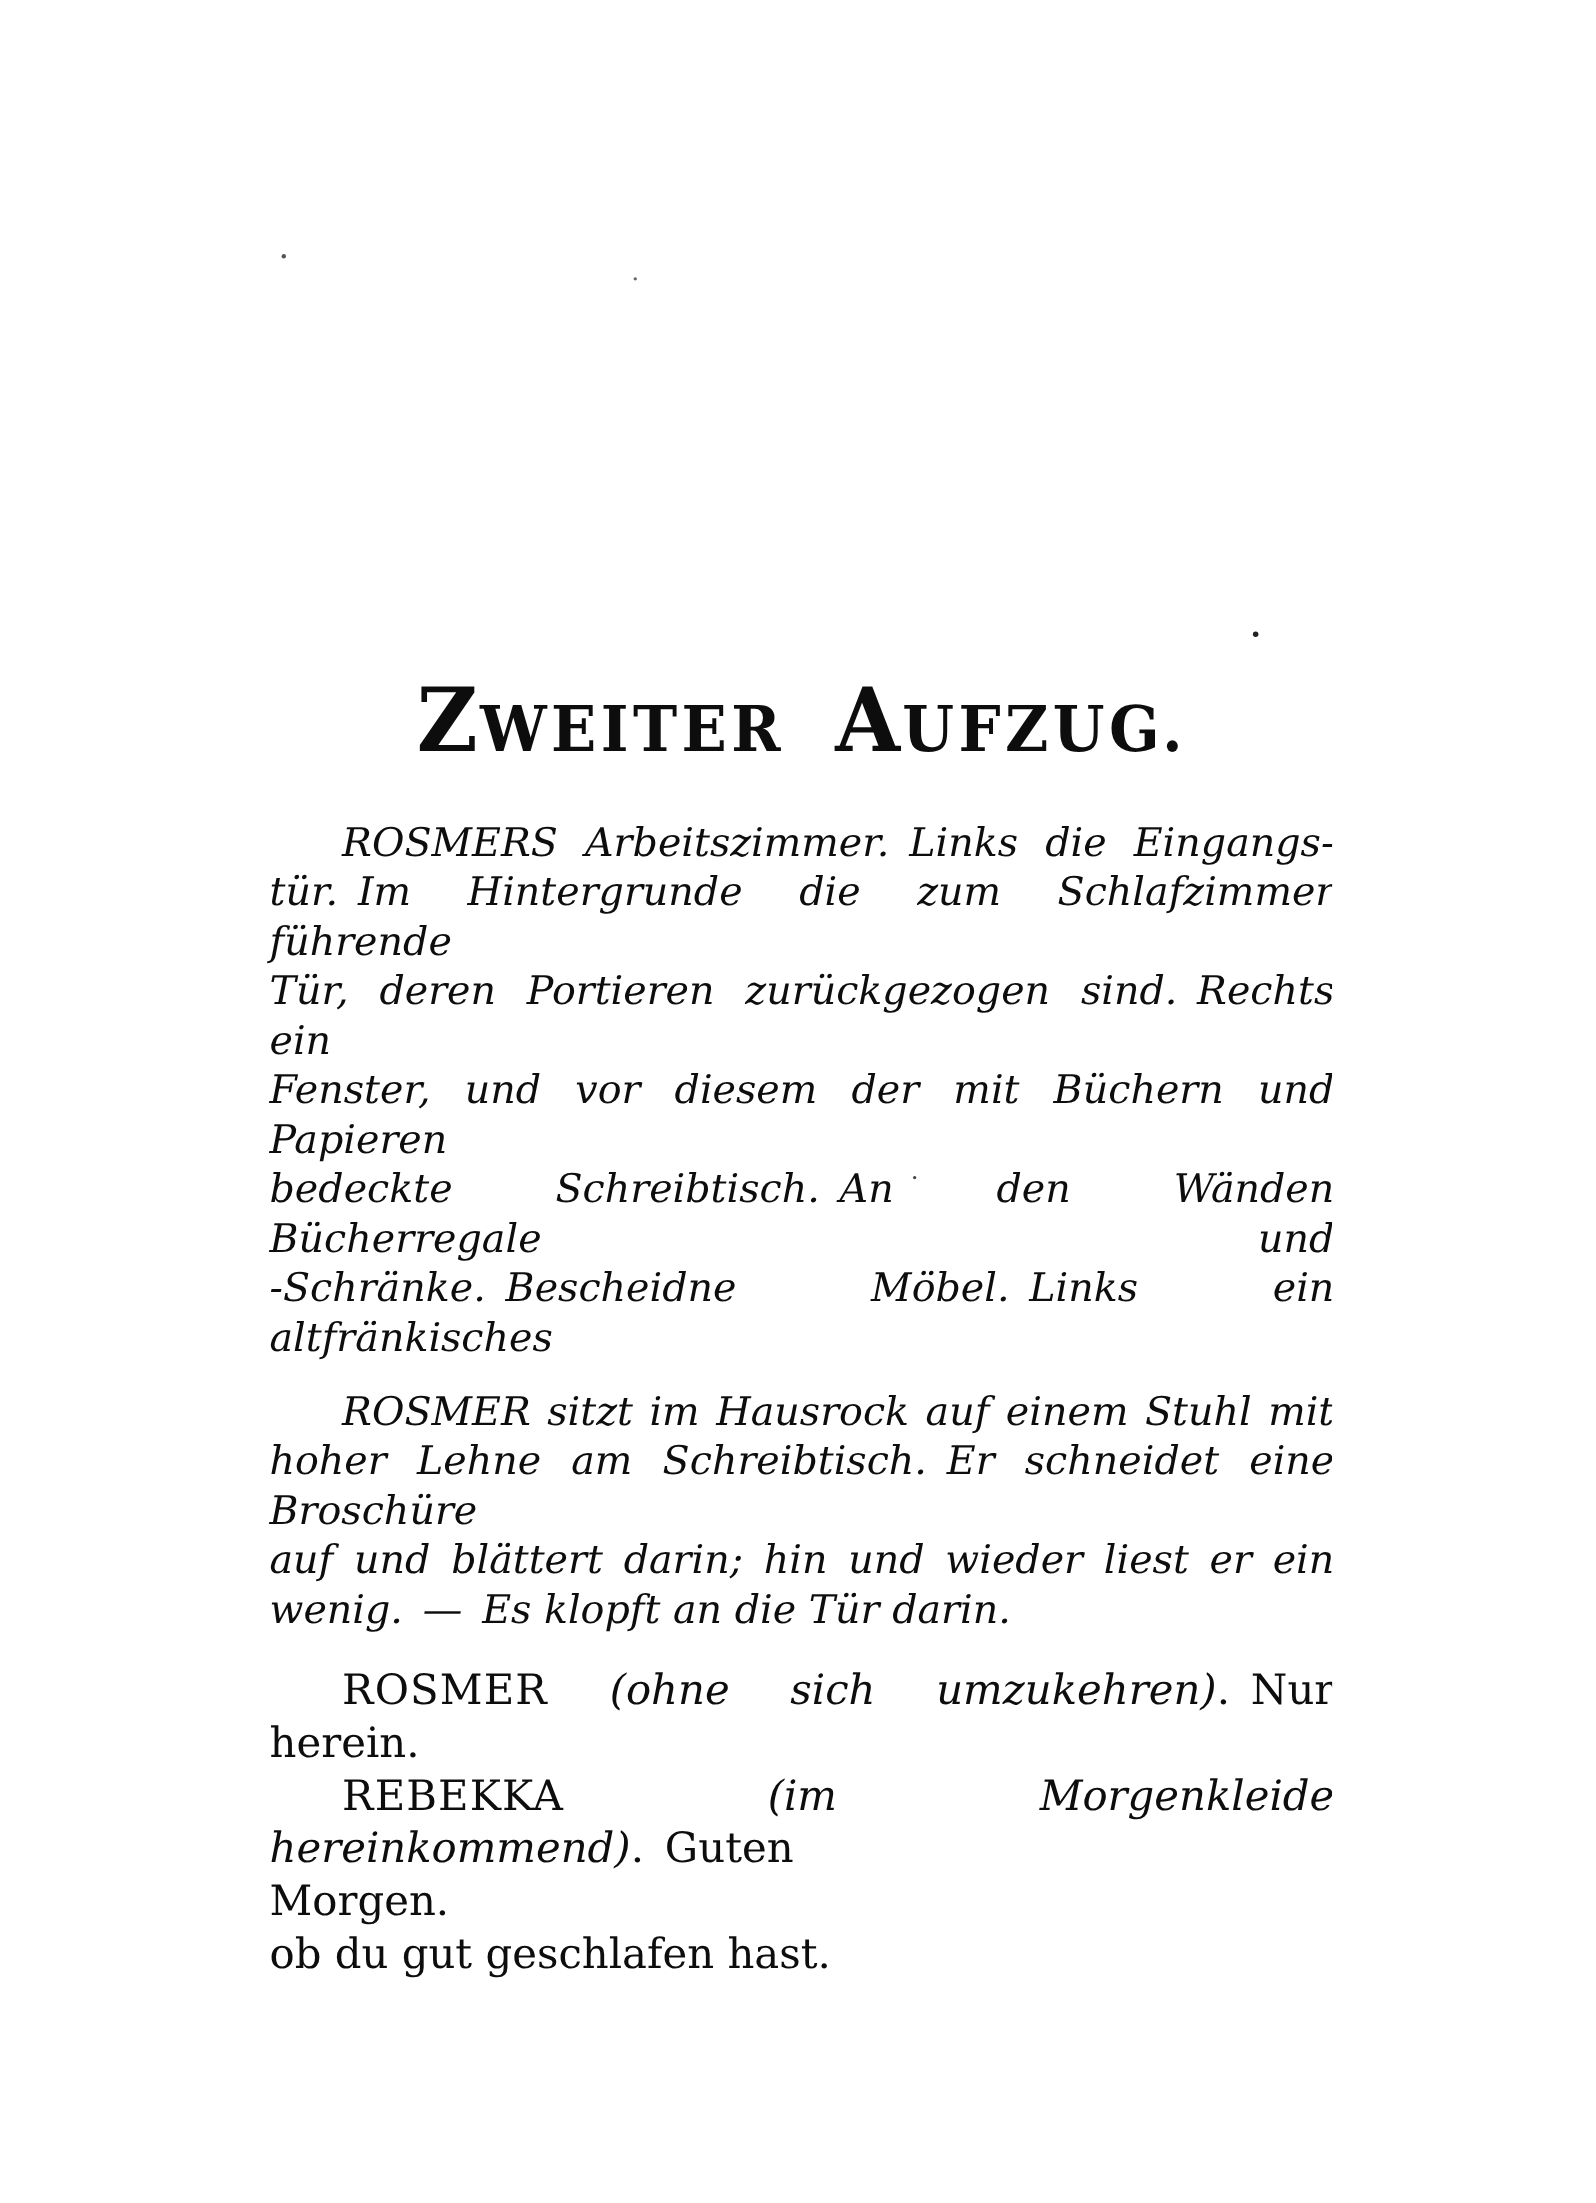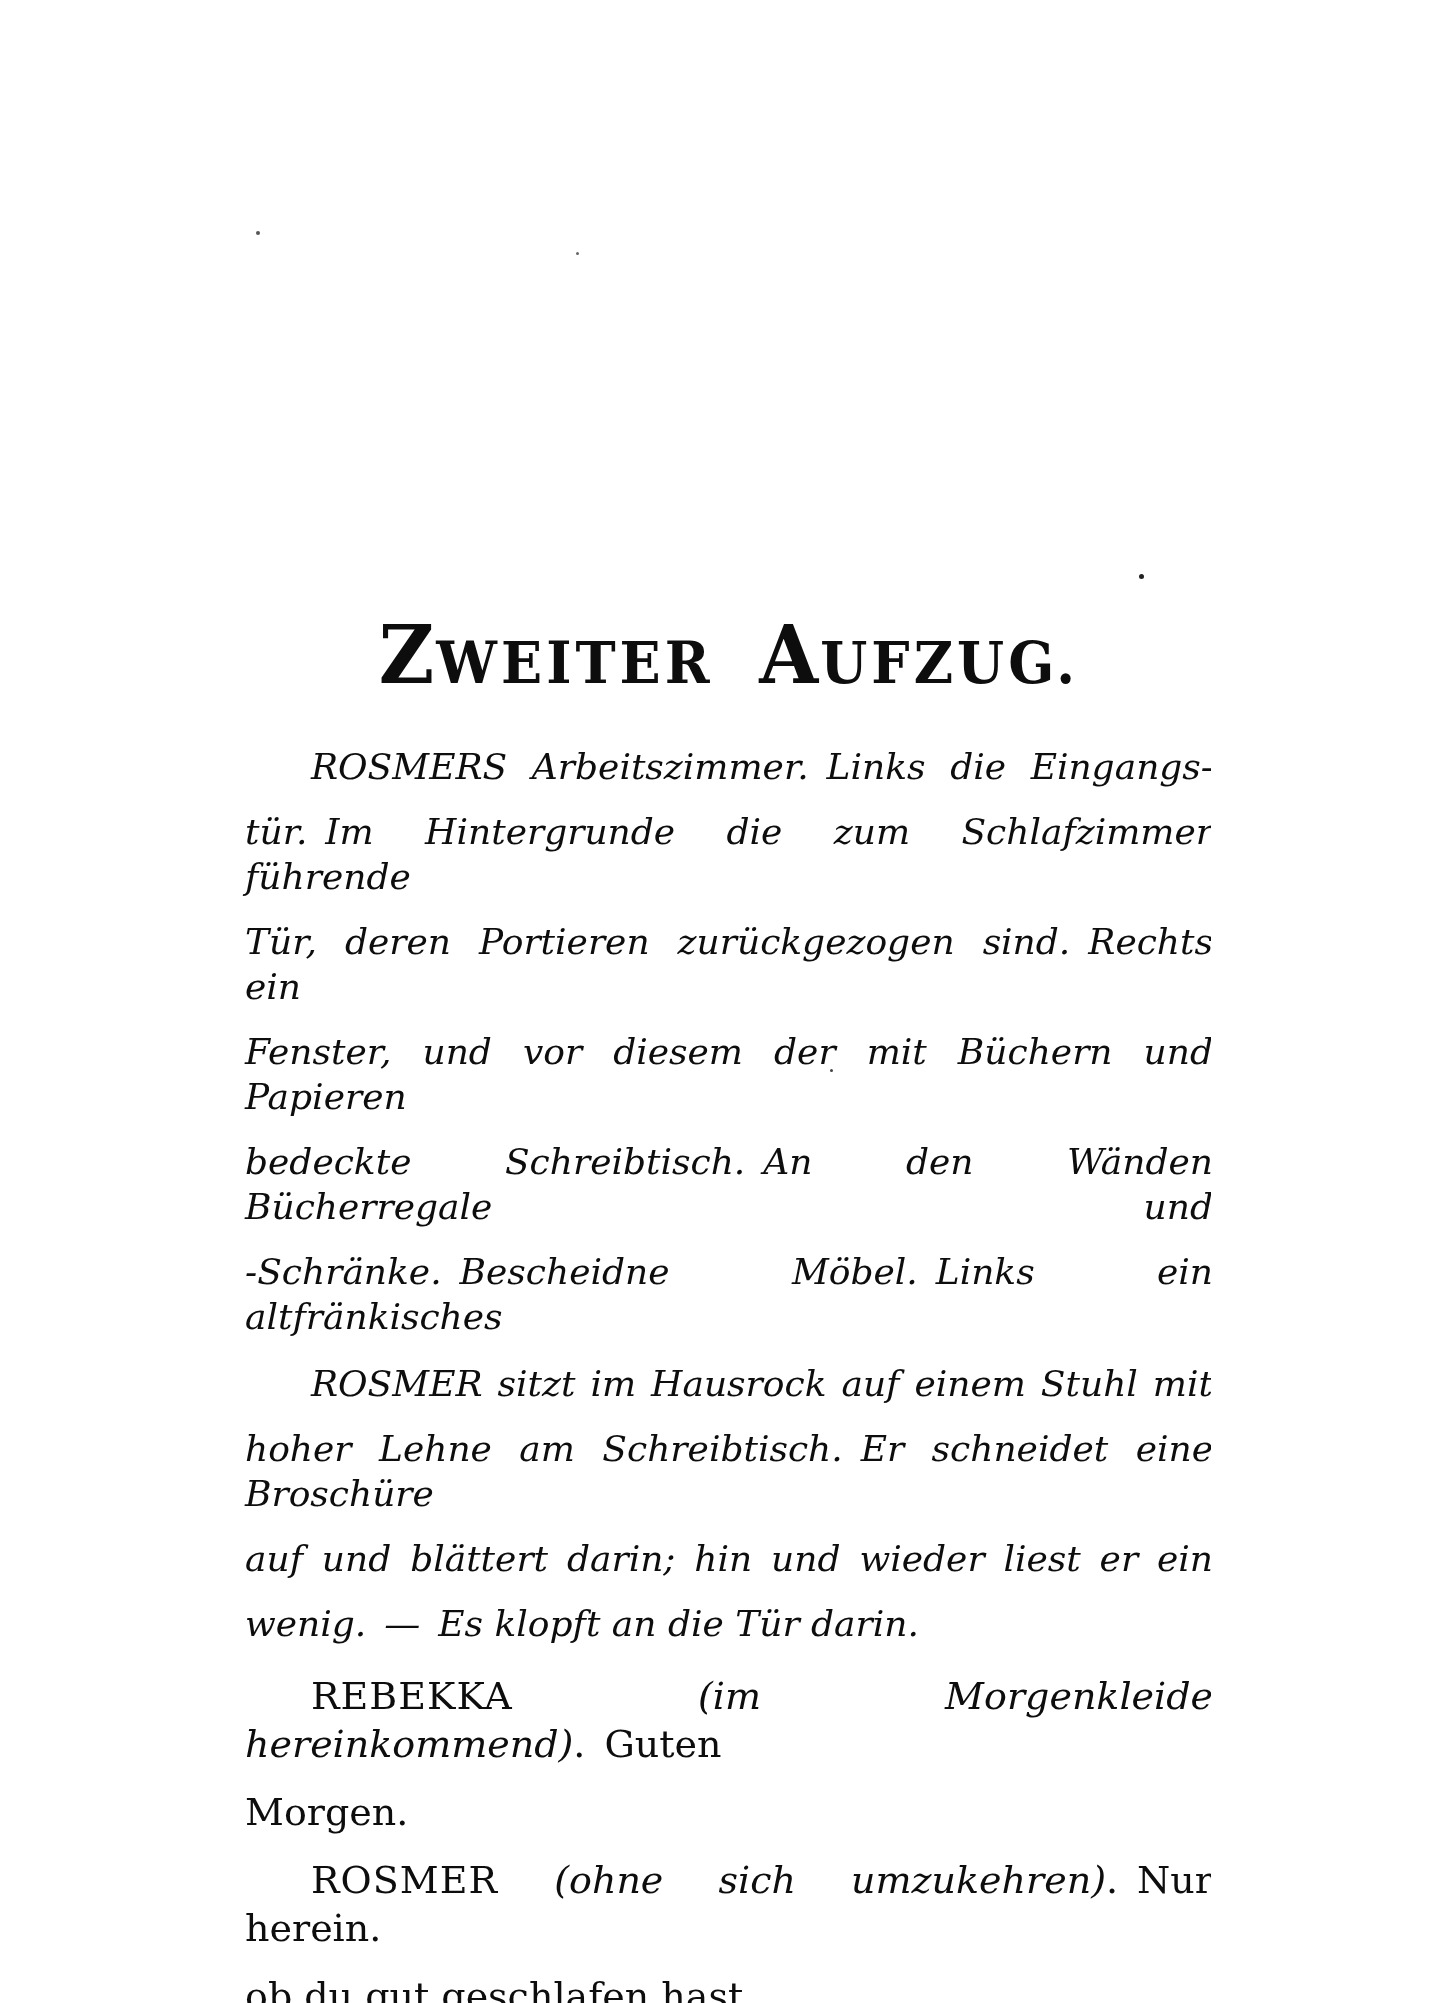--- a/index.html
+++ b/index.html
@@ -42,21 +42,21 @@
     font-size: 36px;
     line-height: 45px;
   }
   .par.speech {
     font-style: normal;
     font-size: 38px;
     line-height: 48px;
   }
   .par.stage + .par.stage { margin-top: 22px; }
   .par.stage + .par.speech { margin-top: 26px; }
-  .line { width: 100%; text-justify: inter-word; margin-top: 20px; }
+  .line { width: 100%; text-justify: inter-word; }
   .line.j { text-align: justify; text-align-last: justify; }
   .line.l { text-align: left; }
   .line.ind { text-indent: 66px; }
   .seg.it { font-style: italic; }
   .seg.ro { font-style: normal; }
   .seg.sp { font-style: normal; letter-spacing: 1px; }
   
   .speck {
     position: absolute;
     background: #222;
@@ -87,24 +87,24 @@
           <div class="line j"><span class="seg it">bedeckte Schreibtisch. An den Wänden Bücherregale und</span></div>
           <div class="line j"><span class="seg it">-Schränke. Bescheidne Möbel. Links ein altfränkisches</span></div>
         </div>
         <div class="par stage">
           <div class="line j ind"><span class="seg it">ROSMER sitzt im Hausrock auf einem Stuhl mit</span></div>
           <div class="line j"><span class="seg it">hoher Lehne am Schreibtisch. Er schneidet eine Broschüre</span></div>
           <div class="line j"><span class="seg it">auf und blättert darin; hin und wieder liest er ein</span></div>
           <div class="line l"><span class="seg it">wenig. — Es klopft an die Tür darin.</span></div>
         </div>
         <div class="par speech">
+          <div class="line j ind"><span class="seg sp">ROSMER </span><span class="seg it">(ohne sich umzukehren)</span><span class="seg ro">. Nur herein.</span></div>
+        </div>
+        <div class="par speech">
           <div class="line j ind"><span class="seg sp">REBEKKA </span><span class="seg it">(im Morgenkleide hereinkommend)</span><span class="seg ro">. Guten</span></div>
           <div class="line l"><span class="seg ro">Morgen.</span></div>
-        </div>
-        <div class="par speech">
-          <div class="line j ind"><span class="seg sp">ROSMER </span><span class="seg it">(ohne sich umzukehren)</span><span class="seg ro">. Nur herein.</span></div>
         </div>
         <div class="par speech">
           <div class="line l"><span class="seg ro">ob du gut geschlafen hast.</span></div>
         </div>
       </div>
   </div>
 </div>
 
 </body></html>

